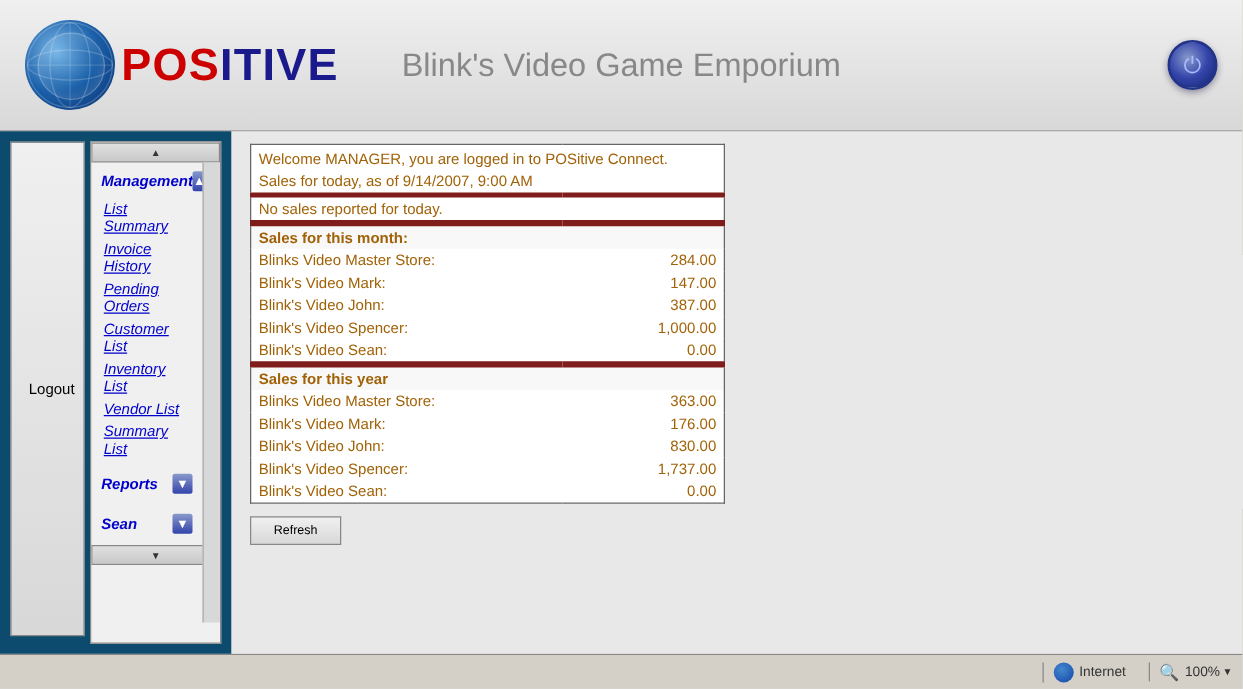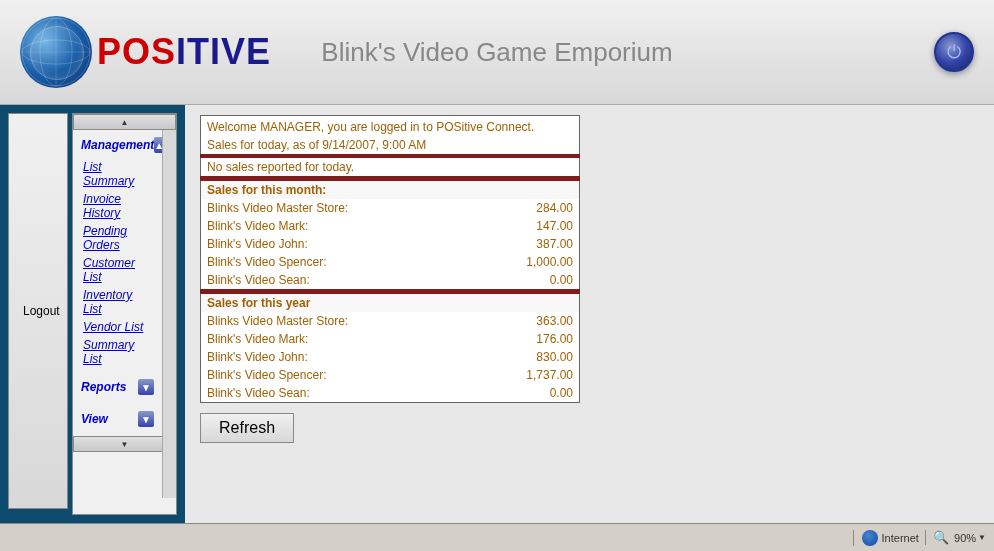--- a/index.html
+++ b/index.html
@@ -237,34 +237,34 @@
     }
     .stats-divider {
       border-top: 4px solid #7f1d1d;
     }
 
     .refresh-btn {
       background: linear-gradient(to bottom, #f0f0f0, #d8d8d8);
       border: 1px solid #888;
       padding: 5px 18px;
       cursor: pointer;
-      font-size: 16px;
+      font-size: 10px;
       margin-top: 10px;
     }
 
     
     .status-bar {
       height: 28px;
       background: #d4d0c8;
       border-top: 1px solid #888;
       display: flex;
       align-items: center;
       justify-content: flex-end;
       padding: 0 8px;
-      gap: 6px;
+      gap: 18px;
     }
     .internet-zone {
       display: flex;
       align-items: center;
       gap: 4px;
       font-size: 11px;
       color: #333;
       border-left: 1px solid #888;
       padding-left: 8px;
     }
@@ -348,21 +348,21 @@
         <div class="section-divider"></div>
 
         <div class="section-header">
           <span class="section-title">Reports</span>
           <div class="section-toggle">▼</div>
         </div>
 
         <div class="section-divider"></div>
 
         <div class="section-header">
-          <span class="section-title">View</span>
+          <span class="section-title">Sean</span>
           <div class="section-toggle">▼</div>
         </div>
       </div>
 
       <div class="scroll-down">▼</div>
     </div>
   </div>
 
   <div class="content-area">
 
@@ -434,17 +434,17 @@
 </div>
 
 <div class="status-bar">
   <div class="internet-zone">
     <div class="globe-small"></div>
     <span>Internet</span>
   </div>
   <div class="zoom-area">
     <span class="zoom-icon">🔍</span>
     <div class="zoom-dropdown">
-      <span>90%</span>
+      <span>100%</span>
       <span class="zoom-arrow">▼</span>
     </div>
   </div>
 </div>
 
 </body></html>

